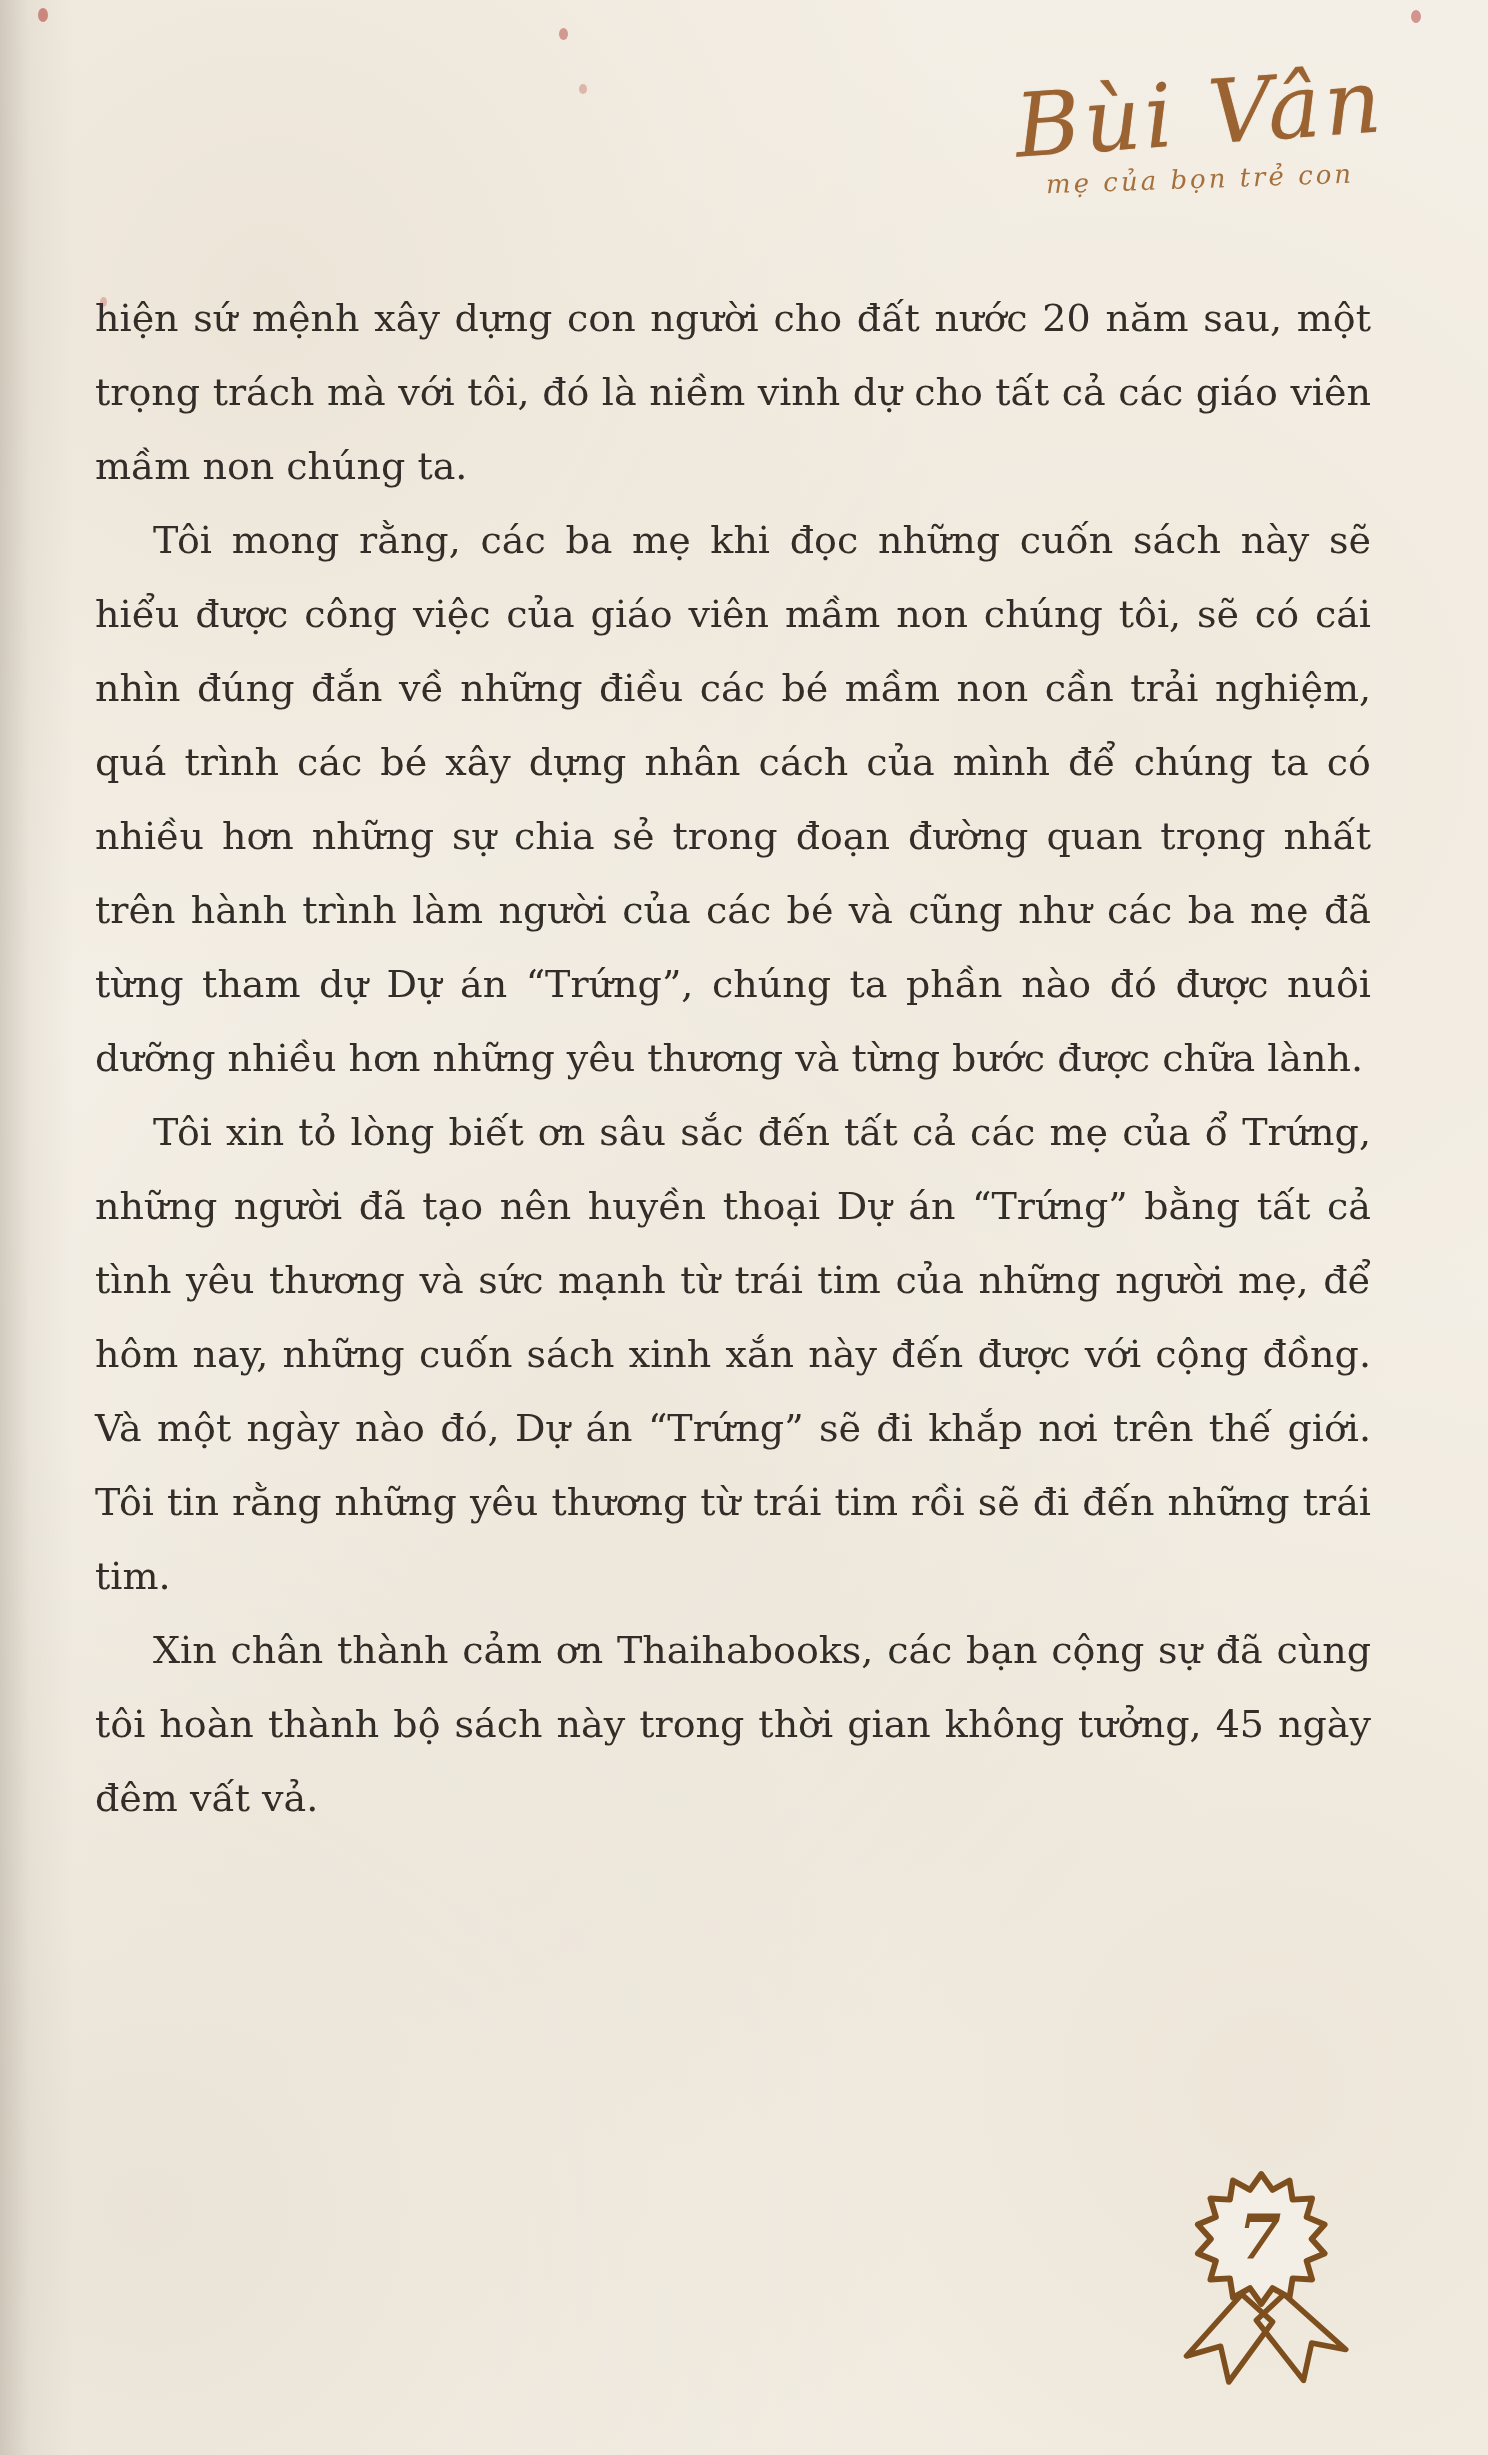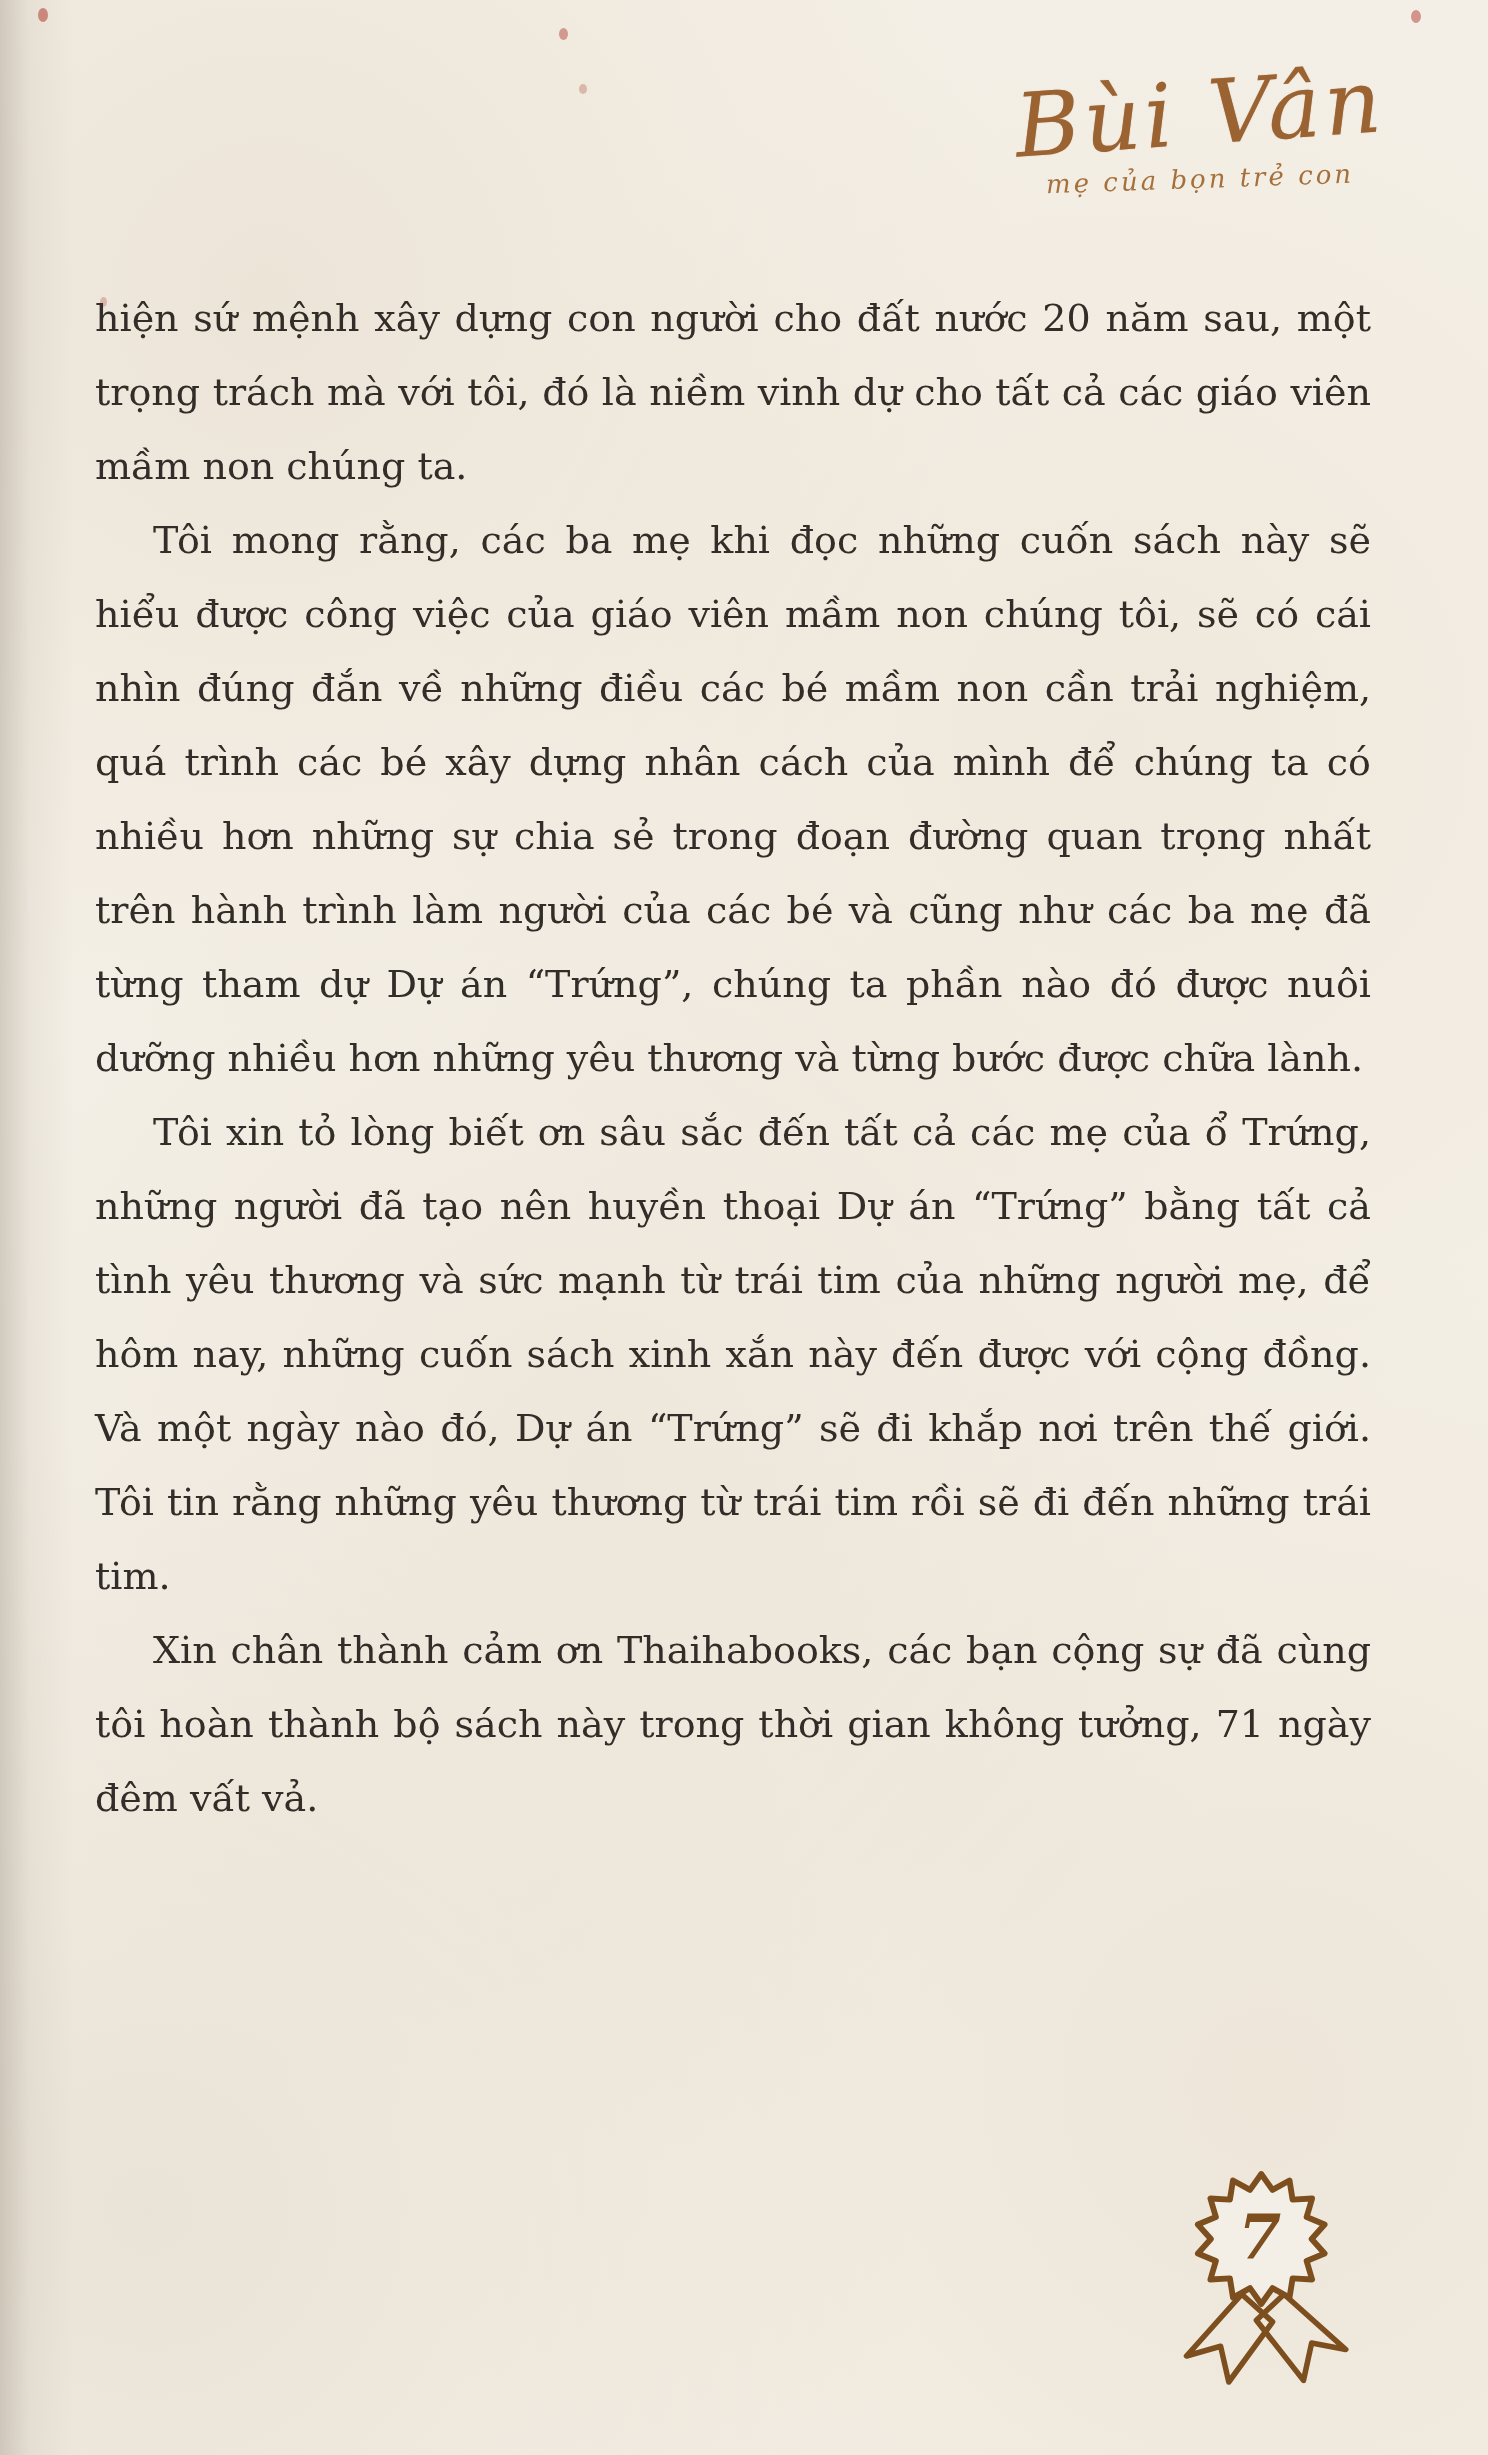--- a/index.html
+++ b/index.html
@@ -87,21 +87,21 @@
 
   <div class="sig-block">
     <div class="sig-name">Bùi Vân</div>
     <div class="sig-tagline">mẹ của bọn trẻ con</div>
   </div>
 
   <div class="body-text">
     <p class="no-indent">hiện sứ mệnh xây dựng con người cho đất nước 20 năm sau, một trọng trách mà với tôi, đó là niềm vinh dự cho tất cả các giáo viên mầm non chúng ta.</p>
     <p>Tôi mong rằng, các ba mẹ khi đọc những cuốn sách này sẽ hiểu được công việc của giáo viên mầm non chúng tôi, sẽ có cái nhìn đúng đắn về những điều các bé mầm non cần trải nghiệm, quá trình các bé xây dựng nhân cách của mình để chúng ta có nhiều hơn những sự chia sẻ trong đoạn đường quan trọng nhất trên hành trình làm người của các bé và cũng như các ba mẹ đã từng tham dự Dự án “Trứng”, chúng ta phần nào đó được nuôi dưỡng nhiều hơn những yêu thương và từng bước được chữa lành.</p>
     <p>Tôi xin tỏ lòng biết ơn sâu sắc đến tất cả các mẹ của ổ Trứng, những người đã tạo nên huyền thoại Dự án “Trứng” bằng tất cả tình yêu thương và sức mạnh từ trái tim của những người mẹ, để hôm nay, những cuốn sách xinh xắn này đến được với cộng đồng. Và một ngày nào đó, Dự án “Trứng” sẽ đi khắp nơi trên thế giới. Tôi tin rằng những yêu thương từ trái tim rồi sẽ đi đến những trái tim.</p>
-    <p>Xin chân thành cảm ơn Thaihabooks, các bạn cộng sự đã cùng tôi hoàn thành bộ sách này trong thời gian không tưởng, 71 ngày đêm vất vả.</p>
+    <p>Xin chân thành cảm ơn Thaihabooks, các bạn cộng sự đã cùng tôi hoàn thành bộ sách này trong thời gian không tưởng, 45 ngày đêm vất vả.</p>
   </div>
 
   <div class="badge">
     <svg viewBox="0 0 120 140">
 
       <path d="M46 84 L12 122 L33 116 L38 138 L65 101 Z" fill="none" stroke="#7d4e1e" stroke-width="3.4" stroke-linejoin="round"></path>
       <path d="M72 84 L110 118 L89 114 L84 137 L55 100 Z" fill="none" stroke="#7d4e1e" stroke-width="3.4" stroke-linejoin="round"></path>
 
       <polygon id="badge-star" points="58.0,10.0 64.9,19.8 75.4,14.0 77.3,25.8 89.3,25.1 85.9,36.5 97.0,41.1 89.0,50.0 97.0,58.9 85.9,63.5 89.3,74.9 77.3,74.2 75.4,86.0 64.9,80.2 58.0,90.0 51.1,80.2 40.6,86.0 38.7,74.2 26.7,74.9 30.1,63.5 19.0,58.9 27.0,50.0 19.0,41.1 30.1,36.5 26.7,25.1 38.7,25.8 40.6,14.0 51.1,19.8" fill="#f4efe6" stroke="#7d4e1e" stroke-width="3.6" stroke-linejoin="round"></polygon>
       <text id="badge-number" x="57" y="62" text-anchor="middle" font-size="38" fill="#7d4e1e">7</text>

